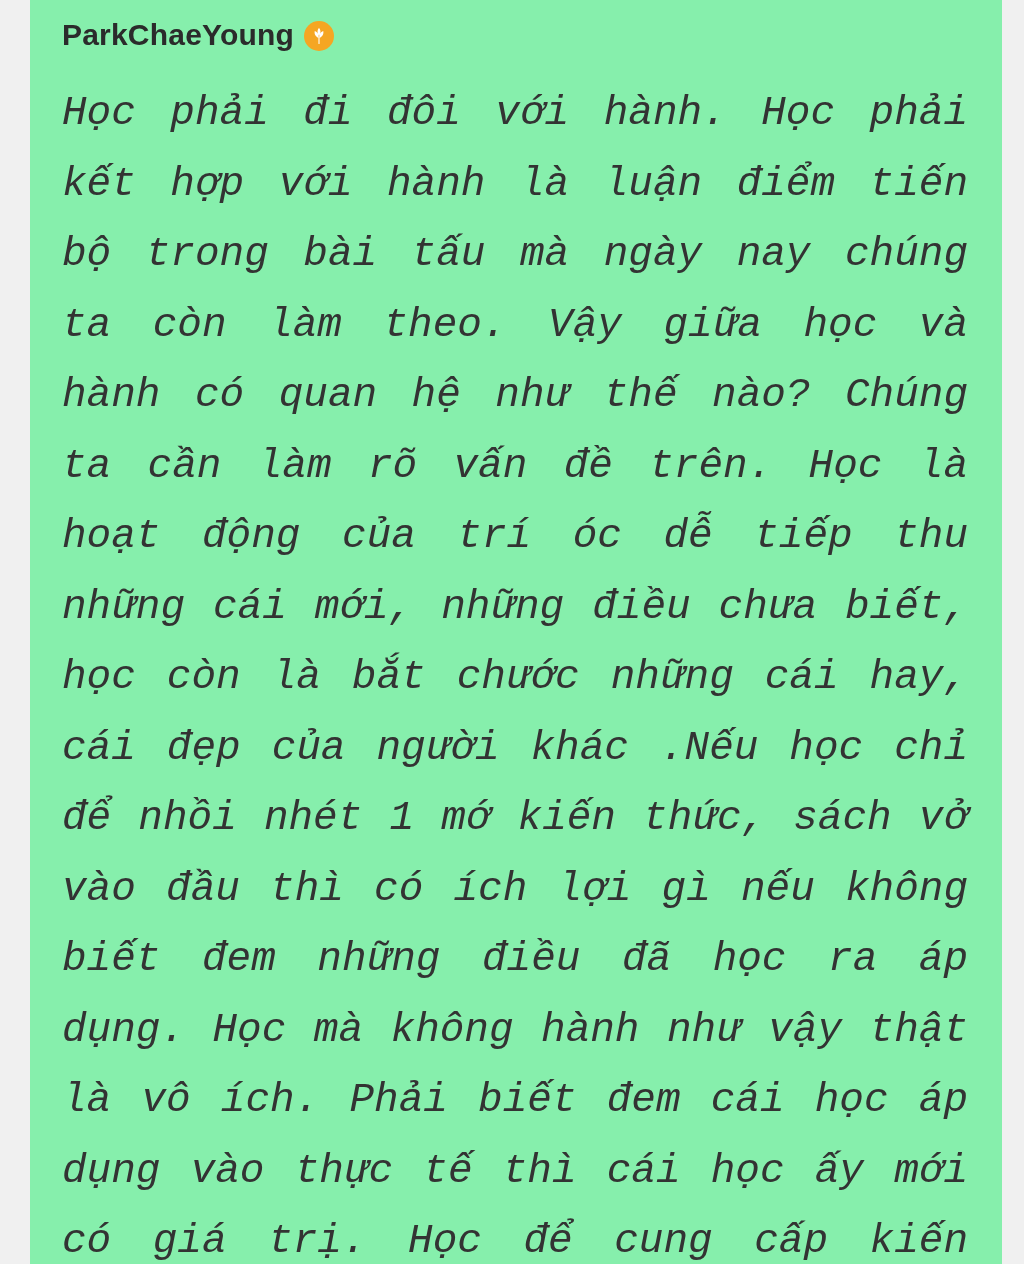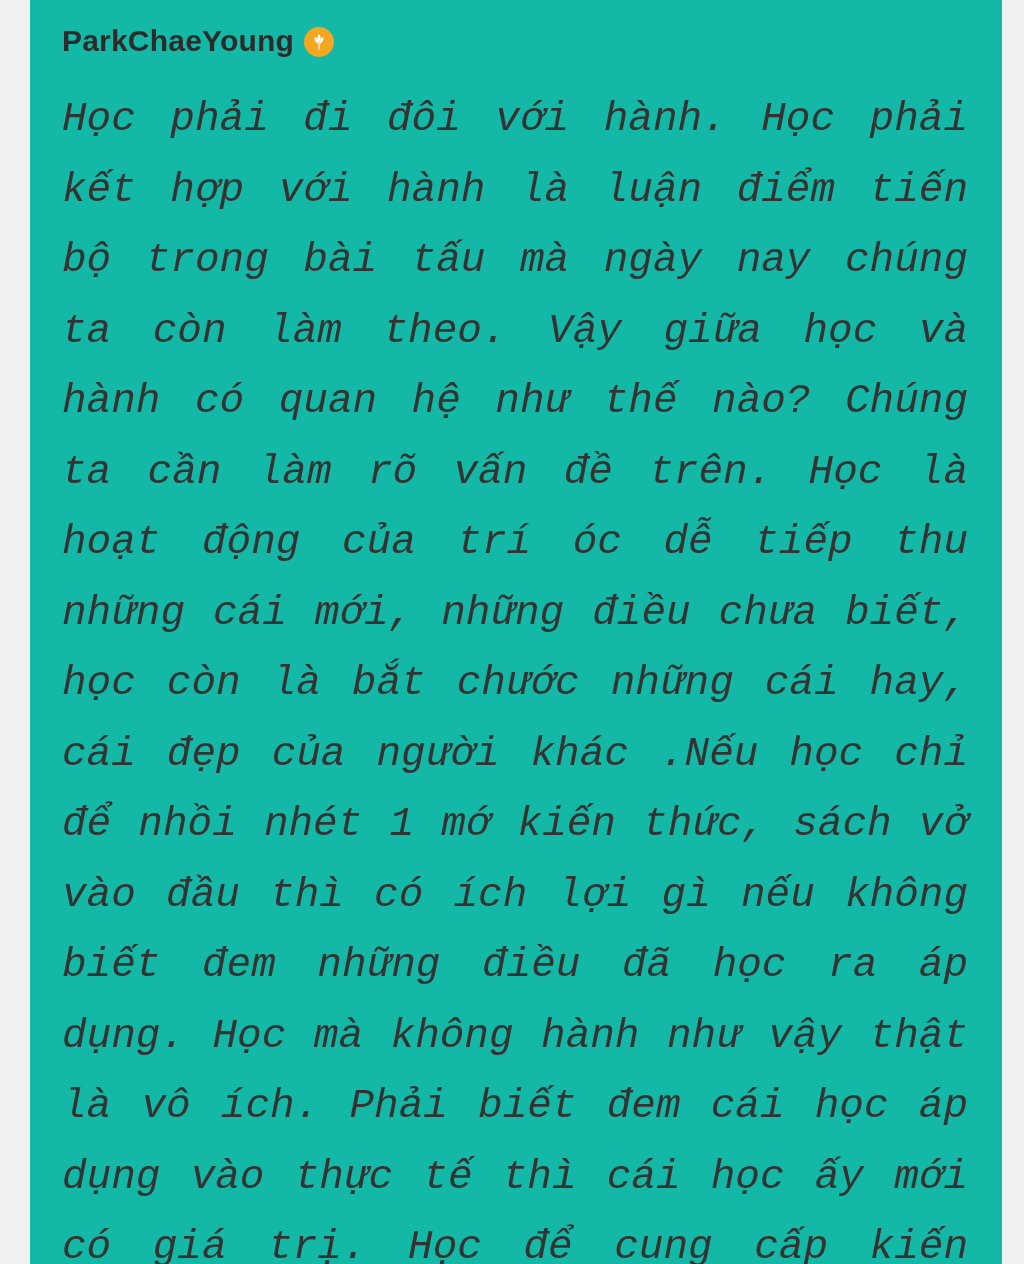--- a/index.html
+++ b/index.html
@@ -36,22 +36,22 @@
     width: 22px;
     height: 100%;
     background: #f0f0f0;
   }
   .content {
     position: absolute;
     top: 0;
     left: 30px;
     right: 22px;
     bottom: 0;
-    background: #14b8a6;
-    padding: 20px 32px 0 32px;
+    background: #86efac;
+    padding: 14px 32px 0 32px;
     box-sizing: border-box;
   }
   .author-row {
     display: flex;
     align-items: center;
     gap: 10px;
     margin-top: 4px;
     margin-bottom: 26px;
   }
   .author-name {

